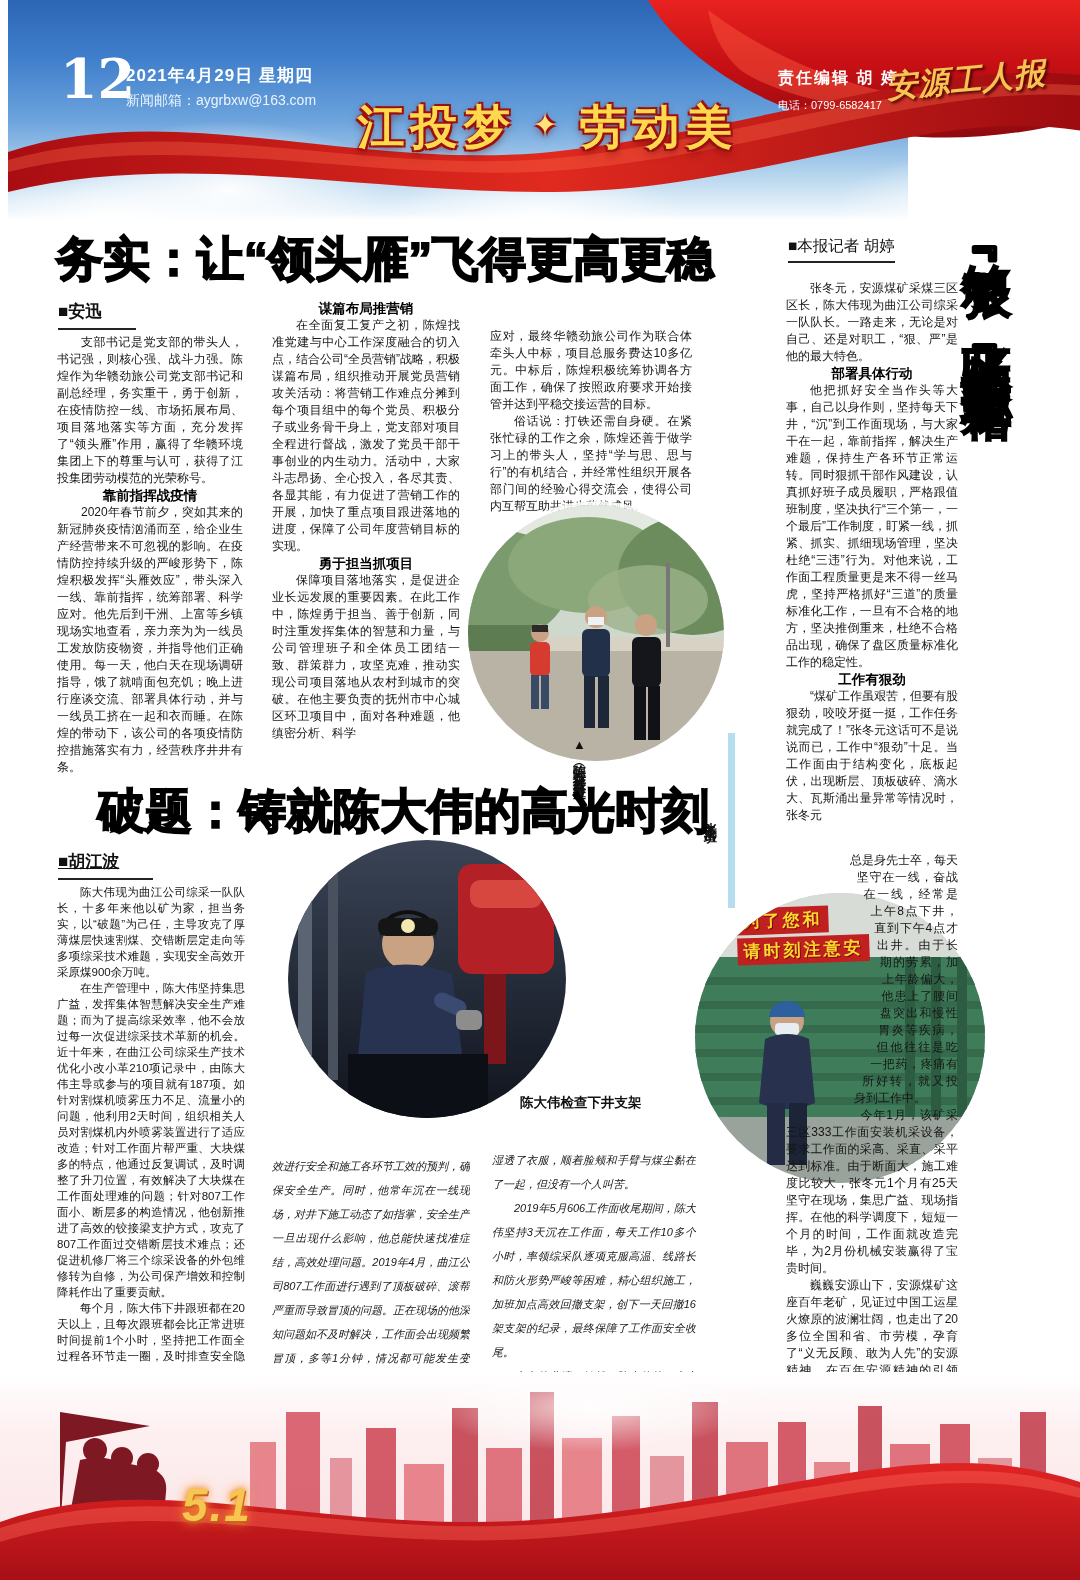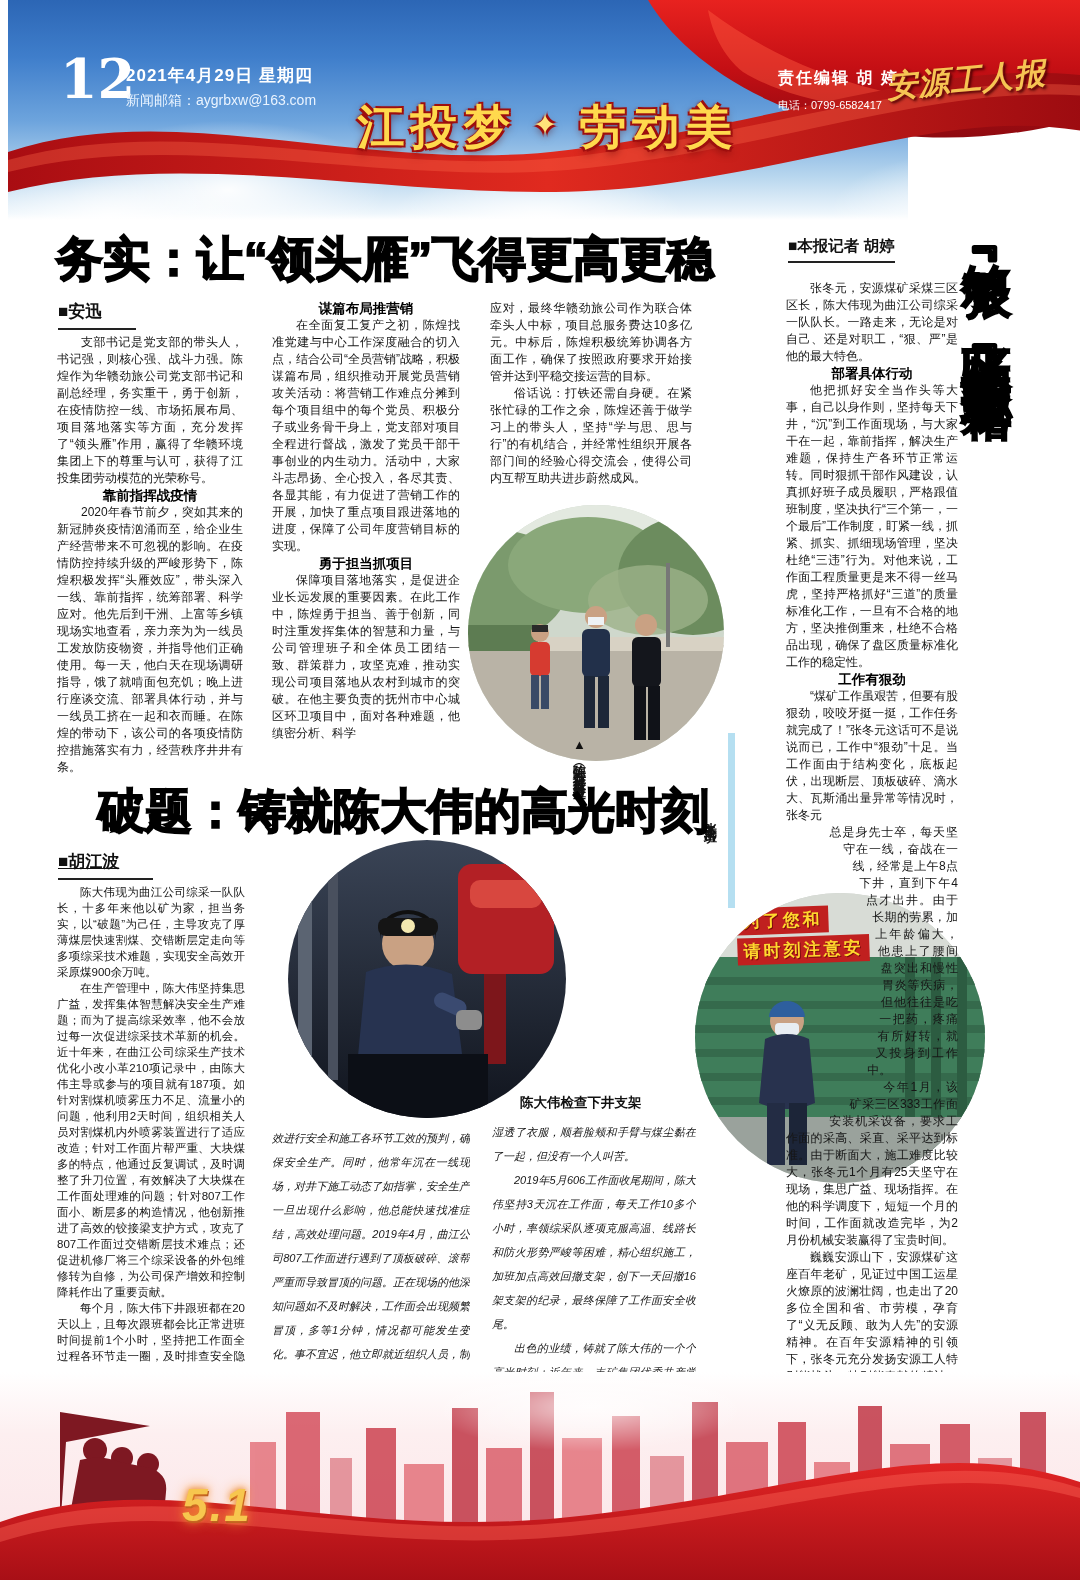--- a/index.html
+++ b/index.html
@@ -27,38 +27,38 @@
     z-index:6;}
   .banner-sep{font-size:30px;vertical-align:8px;padding:0 16px;color:#ffe27a;}
 
   
   .headline{position:absolute;color:#000;font-weight:900;font-size:47px;letter-spacing:0px;
     -webkit-text-stroke:1.8px #000;white-space:nowrap;}
   .author{position:absolute;font-size:17px;font-weight:bold;color:#111;
     border-bottom:2px solid #222;padding:0 34px 5px 0;}
   .bodycol{position:absolute;font-size:12px;line-height:17px;color:#161616;text-align:justify;overflow:hidden;}
   .bodycol p{margin:0;text-indent:2em;}
-  .bodycol p.cont{text-indent:0;}
+  .bodycol p.cont{text-indent:0;margin-top:28px;}
   .subhead{font-weight:bold;text-align:center;font-size:13.5px;margin:11px 0;text-indent:0 !important;color:#000;}
   .dense{font-size:11.5px;line-height:16px;}
   .xdense{font-size:11px;line-height:24px;font-style:italic;}
 
   .vcaption{position:absolute;writing-mode:vertical-rl;text-orientation:mixed;
     font-size:13px;font-weight:bold;color:#111;letter-spacing:2px;}
   .hcaption{position:absolute;font-size:13.5px;font-weight:bold;color:#111;}
   .bluebar{position:absolute;background:#b5dff1;}
 
   .photo{position:absolute;border-radius:50%;overflow:hidden;box-shadow:0 0 0 4px rgba(255,255,255,.85);}
   .photo svg{display:block;}
 
   
   .vheadline{position:absolute;writing-mode:vertical-rl;text-orientation:upright;
     font-size:50px;font-weight:900;color:#000;-webkit-text-stroke:1.6px #000;
     letter-spacing:6px;line-height:1.0;}
-  .byline{position:absolute;font-size:15.5px;font-weight:bold;color:#111;
+  .byline{position:absolute;font-size:15.5px;font-weight:normal;color:#111;
     border-bottom:2px solid #222;padding-bottom:4px;}
   .wrapfloat{float:left;width:100px;height:300px;
     shape-outside:polygon(0 0,30px 0,62px 40px,86px 100px,96px 160px,90px 220px,66px 270px,30px 300px,0 300px);}
   .photo3-banner{position:absolute;left:42px;top:12px;width:205px;transform:rotate(-2deg);z-index:3;}
   .photo3-banner div{background:#c0201f;color:#ffd82e;font-weight:bold;font-size:17px;
     letter-spacing:3px;padding:2px 6px;margin-bottom:3px;display:inline-block;
     text-shadow:1px 1px 0 #7a0b0b;}
 
   
   .footer{position:absolute;left:0;top:1372px;width:1080px;height:208px;

